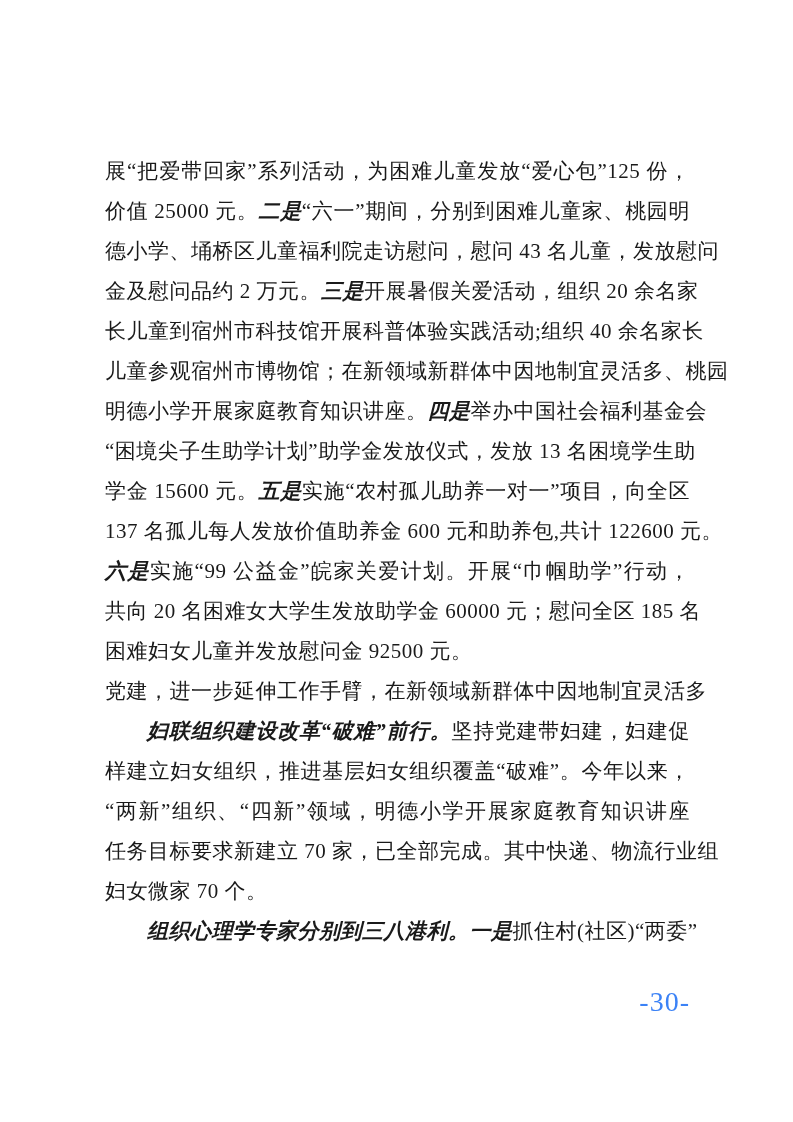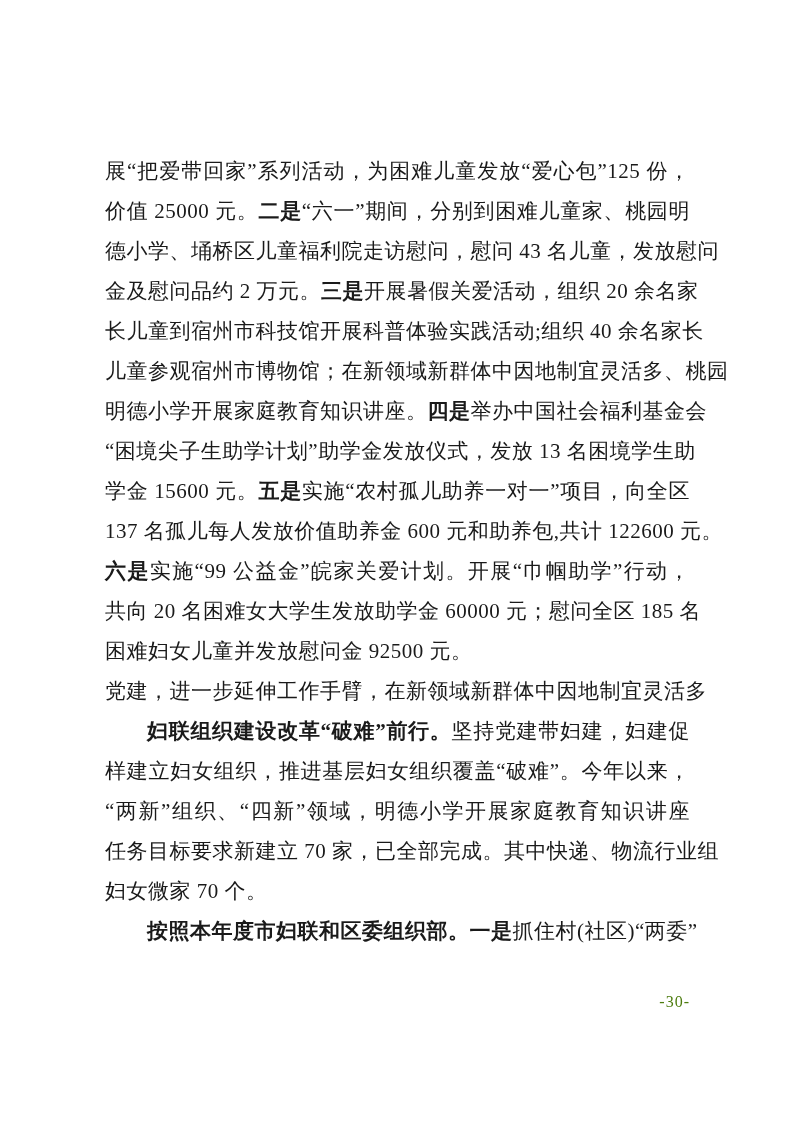--- a/index.html
+++ b/index.html
@@ -33,29 +33,29 @@
     overflow: visible;
   }
   .line.no-justify {
     text-align: left;
     text-align-last: left;
   }
   .line.indent {
     text-indent: 2em;
   }
   .seg { font-weight: 400; }
-  .seg.bold { font-weight: 700; }
+  .seg.bold { font-weight: 700; font-style: italic; }
   .page-number {
     position: absolute;
     top: 990px;
     right: 103px;
-    font-size: 16px;
+    font-size: 28px;
     line-height: 24px;
     letter-spacing: 1px;
-    color: #4d7c0f;
+    color: #3b82f6;
   }
 </style>
 </head>
 <body>
 
 <div class="page">
   <div class="text-block" id="text-block">
       <div class="line"><span class="seg">展“把爱带回家”系列活动，为困难儿童发放“爱心包”125 份，</span></div>
       <div class="line"><span class="seg">价值 25000 元。</span><span class="seg bold">二是</span><span class="seg">“六一”期间，分别到困难儿童家、桃园明</span></div>
       <div class="line"><span class="seg">德小学、埇桥区儿童福利院走访慰问，慰问 43 名儿童，发放慰问</span></div>
@@ -68,16 +68,16 @@
       <div class="line"><span class="seg">137 名孤儿每人发放价值助养金 600 元和助养包,共计 122600 元。</span></div>
       <div class="line"><span class="seg bold">六是</span><span class="seg">实施“99 公益金”皖家关爱计划。开展“巾帼助学”行动，</span></div>
       <div class="line"><span class="seg">共向 20 名困难女大学生发放助学金 60000 元；慰问全区 185 名</span></div>
       <div class="line no-justify"><span class="seg">困难妇女儿童并发放慰问金 92500 元。</span></div>
       <div class="line"><span class="seg">党建，进一步延伸工作手臂，在新领域新群体中因地制宜灵活多</span></div>
       <div class="line indent"><span class="seg bold">妇联组织建设改革“破难”前行。</span><span class="seg">坚持党建带妇建，妇建促</span></div>
       <div class="line"><span class="seg">样建立妇女组织，推进基层妇女组织覆盖“破难”。今年以来，</span></div>
       <div class="line"><span class="seg">“两新”组织、“四新”领域，明德小学开展家庭教育知识讲座</span></div>
       <div class="line"><span class="seg">任务目标要求新建立 70 家，已全部完成。其中快递、物流行业组</span></div>
       <div class="line no-justify"><span class="seg">妇女微家 70 个。</span></div>
-      <div class="line indent"><span class="seg bold">按照本年度市妇联和区委组织部。一是</span><span class="seg">抓住村(社区)“两委”</span></div>
+      <div class="line indent"><span class="seg bold">组织心理学专家分别到三八港利。一是</span><span class="seg">抓住村(社区)“两委”</span></div>
     </div>
   <div class="page-number">-30-</div>
 </div>
 
 </body></html>

